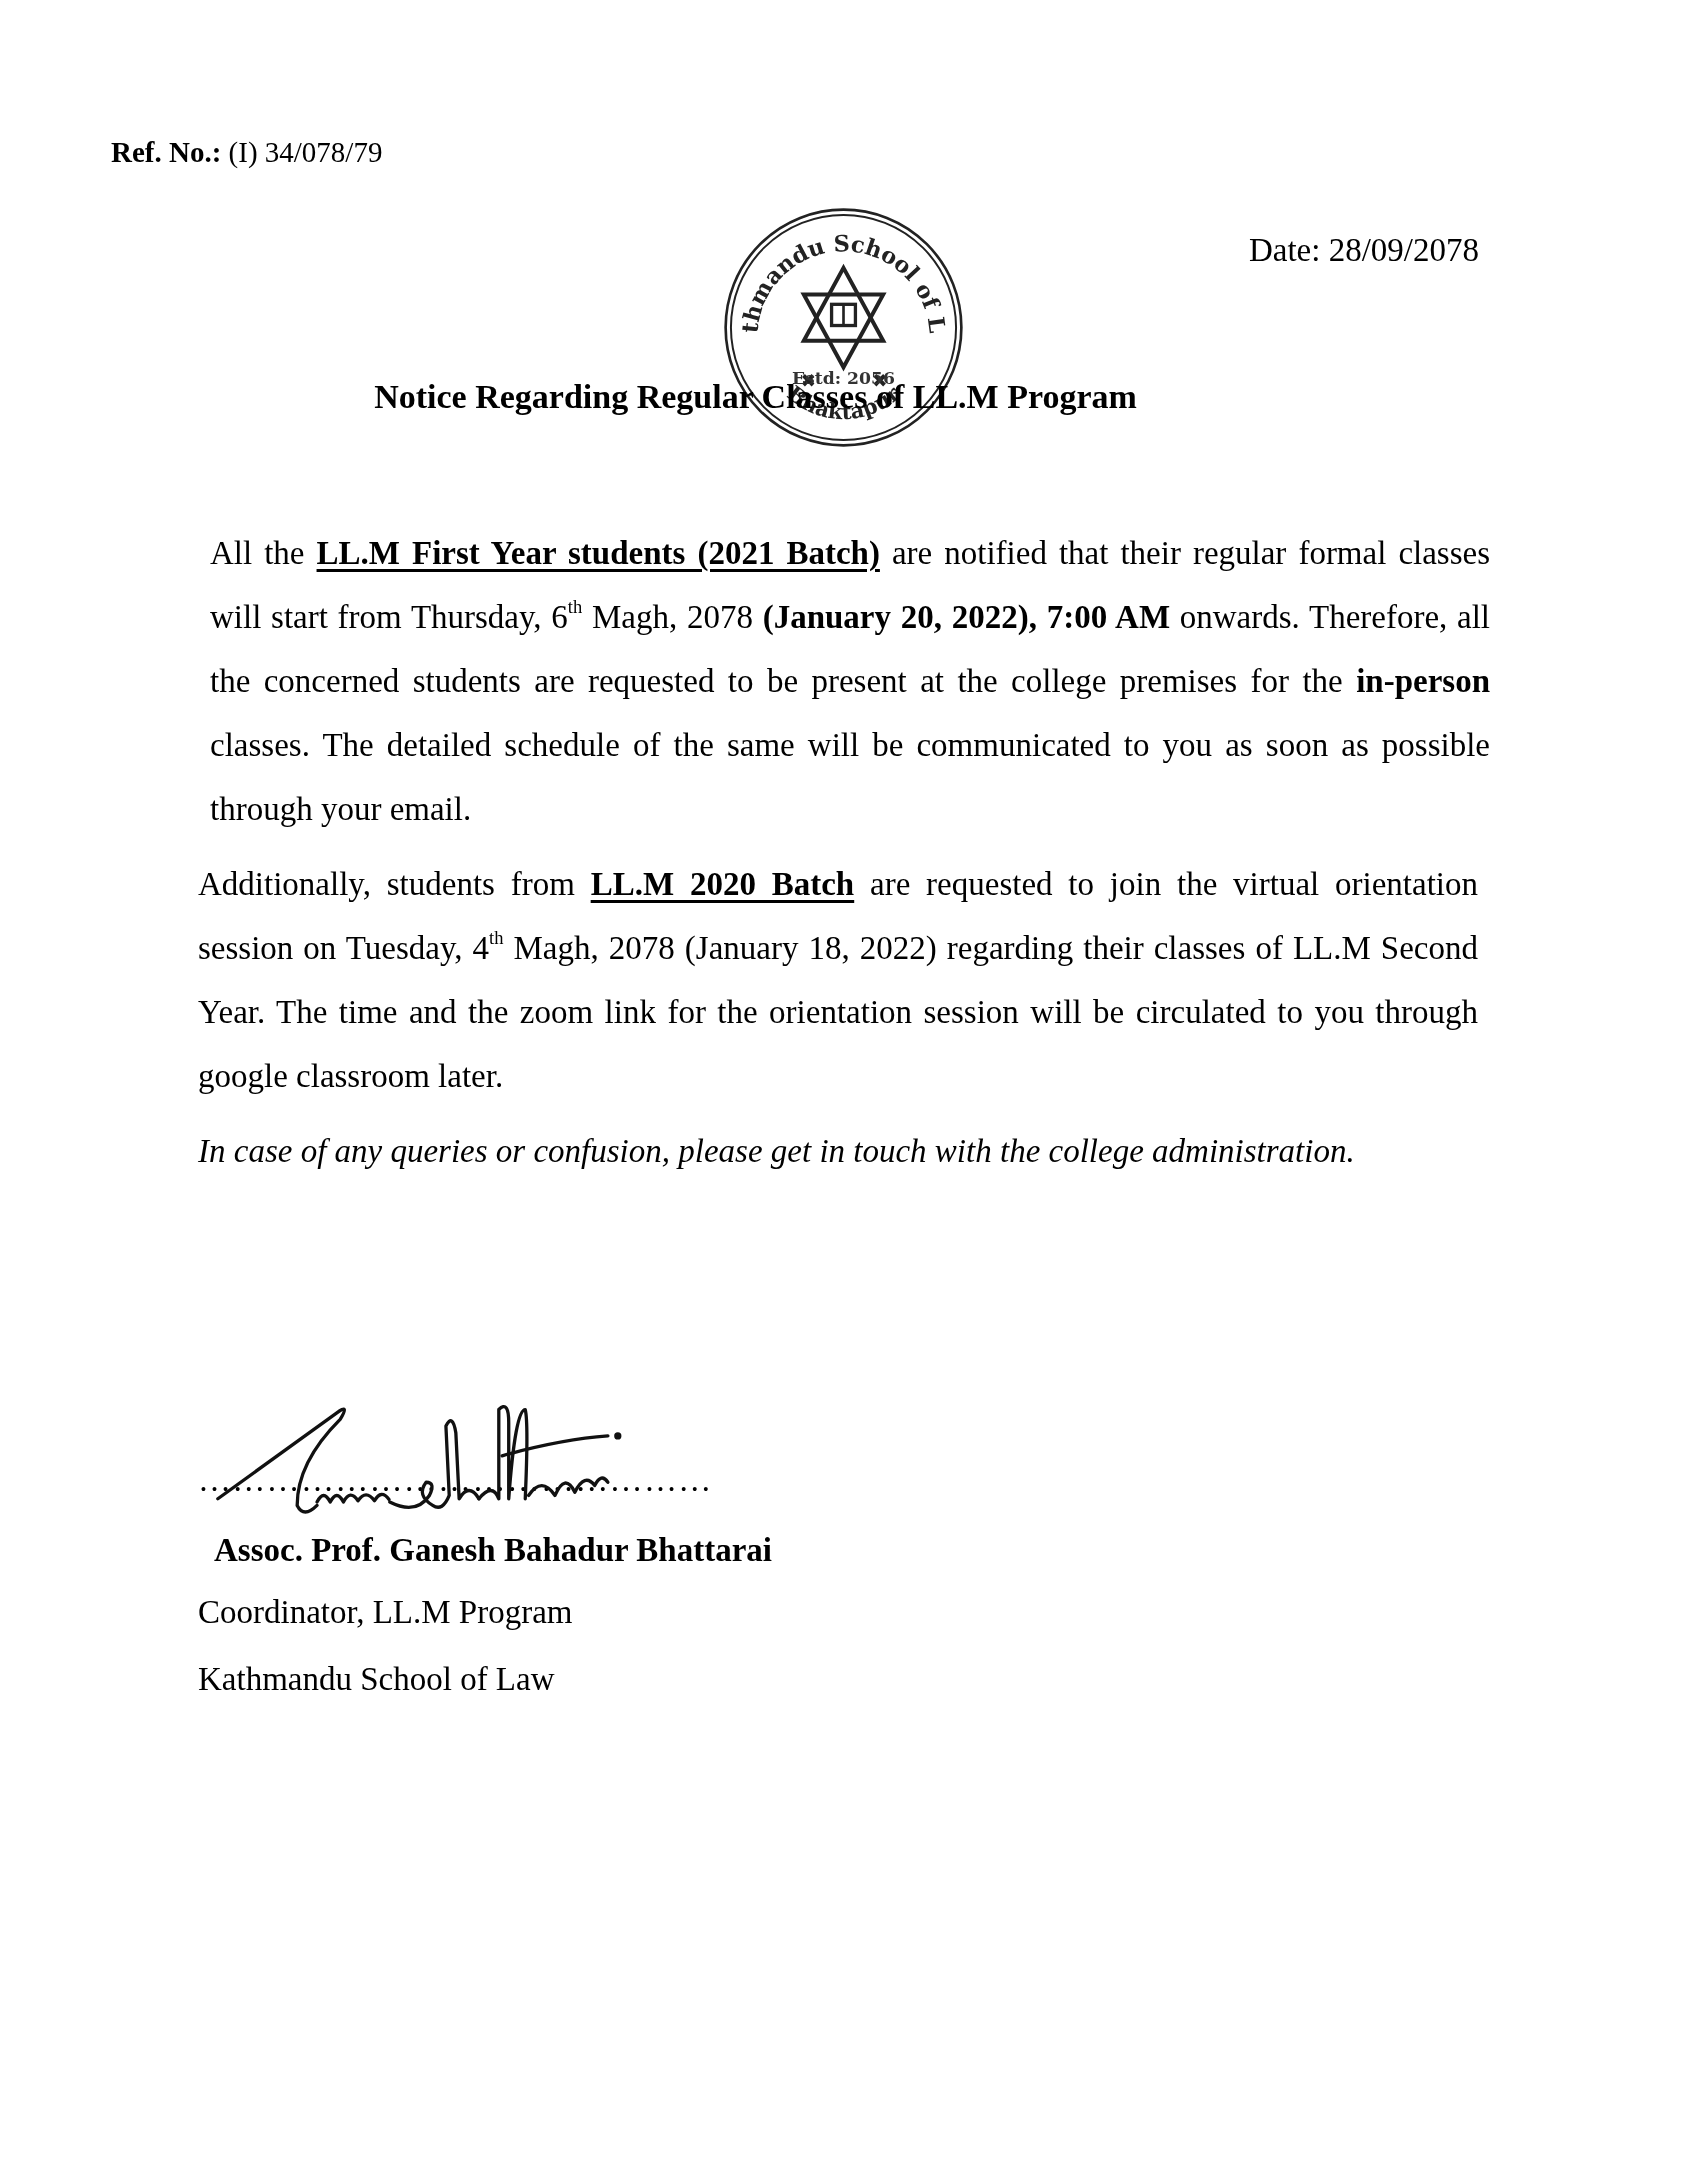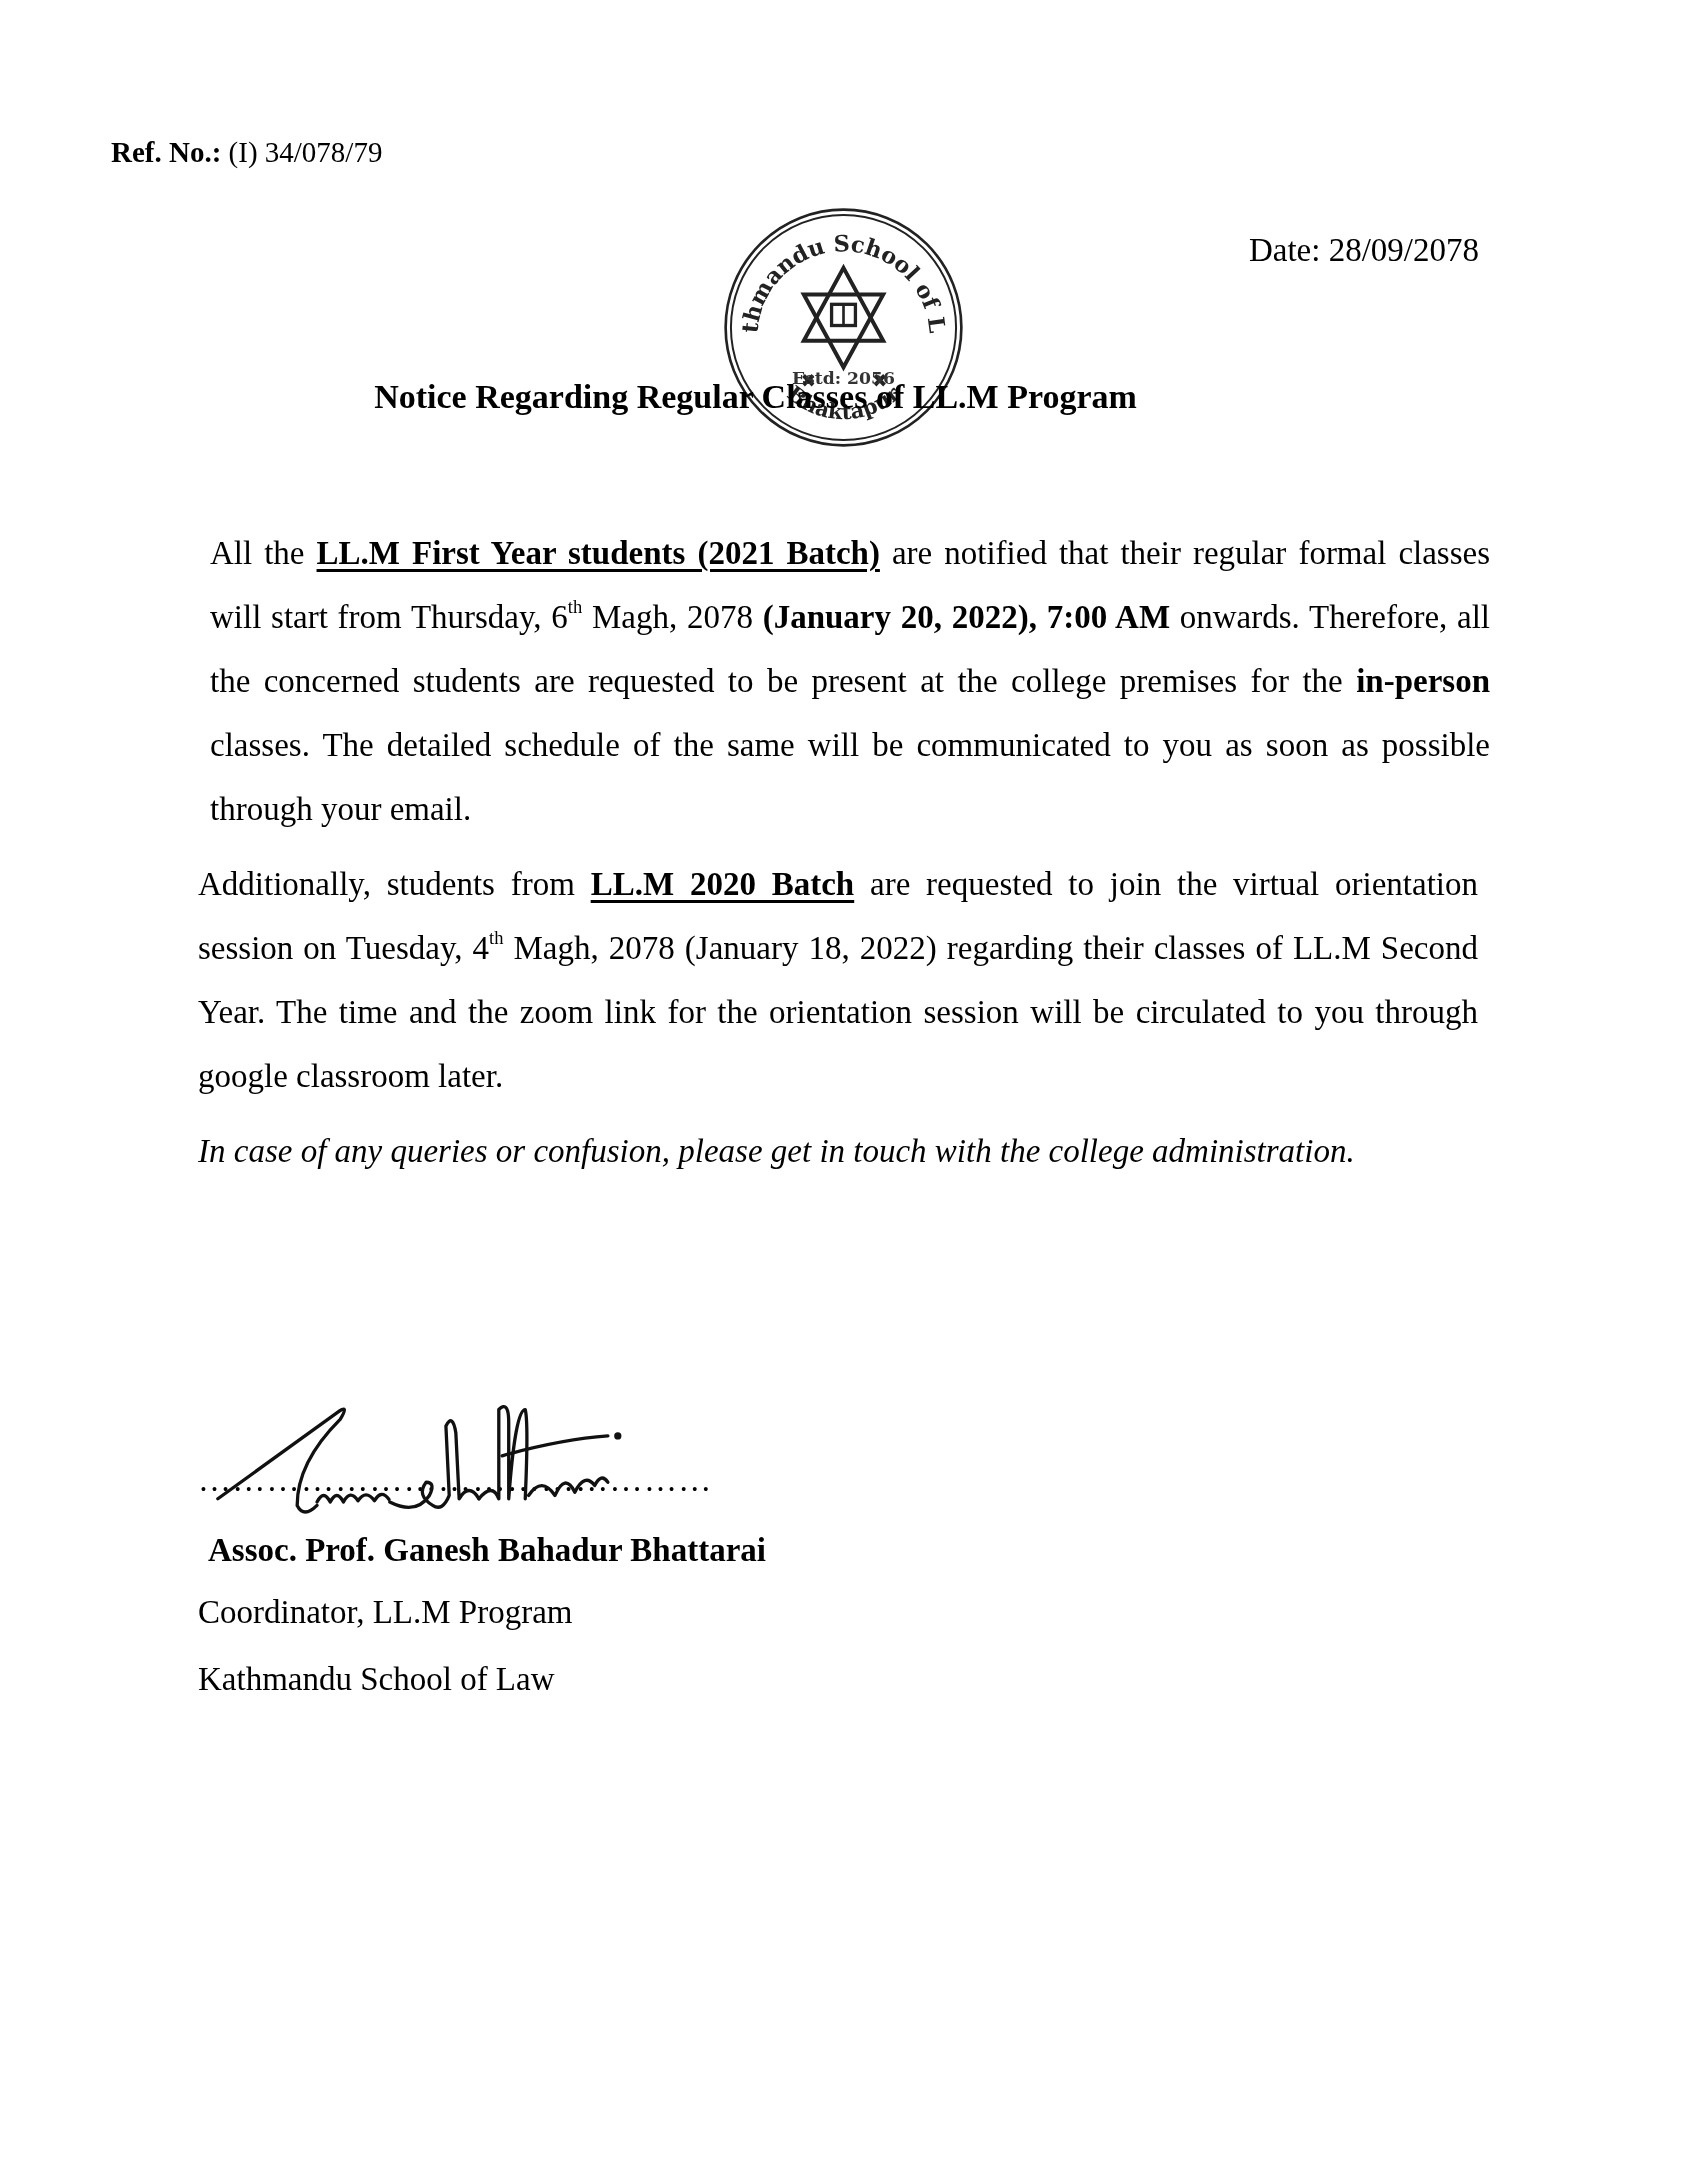--- a/index.html
+++ b/index.html
@@ -11,21 +11,21 @@
   #seal { position: absolute; left: 721px; top: 205px; width: 245px; height: 245px; }
   #title { position: absolute; left: 0; width: 1511px; top: 378px; text-align: center; font-size: 34px; font-weight: bold; }
   .para { position: absolute; left: 198px; width: 1280px; font-size: 33px; line-height: 64px; text-align: justify; text-align-last: left; }
   #p1 { top: 521px; margin-left: 12px; }
   #p2 { top: 852px; }
   #p3 { top: 1119px; font-style: italic; }
   .ul { text-decoration: underline; text-decoration-thickness: 2.6px; text-underline-offset: 5.3px; font-weight: bold; }
   sup { font-size: 18.5px; line-height: 0; vertical-align: 14.6px; }
   #sig-line { position: absolute; left: 198px; top: 1462px; font-size: 33px; letter-spacing: 1.3px; }
   #signature { position: absolute; left: 198px; top: 1383px; width: 595px; height: 139px; }
-  #sig-name { position: absolute; left: 208px; top: 1532px; font-size: 33px; font-weight: bold; }
+  #sig-name { position: absolute; left: 214px; top: 1532px; font-size: 33px; font-weight: bold; }
   #sig-role { position: absolute; left: 198px; top: 1594px; font-size: 33px; }
   #sig-org { position: absolute; left: 198px; top: 1661px; font-size: 33px; }
 </style>
 </head>
 <body>
 
 <div id="ref" class="serif">
   <b>Ref. No.:</b>
   <span>(I) 34/078/79</span>
 </div>

